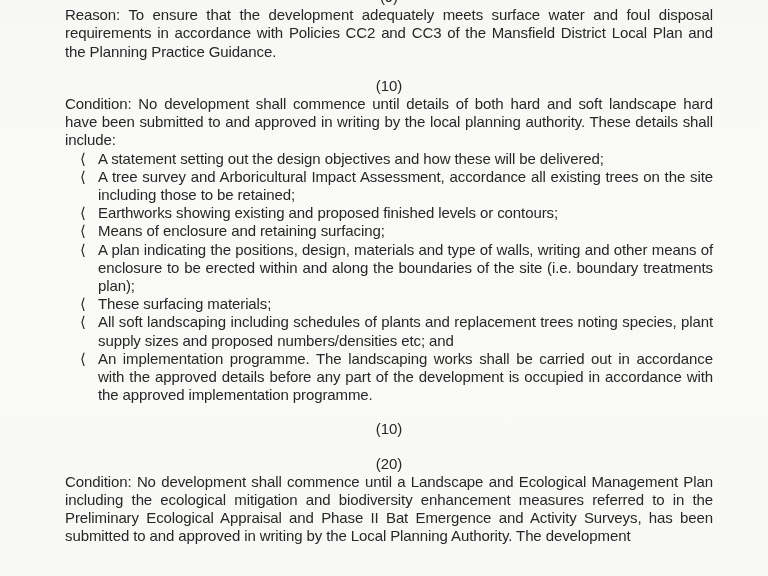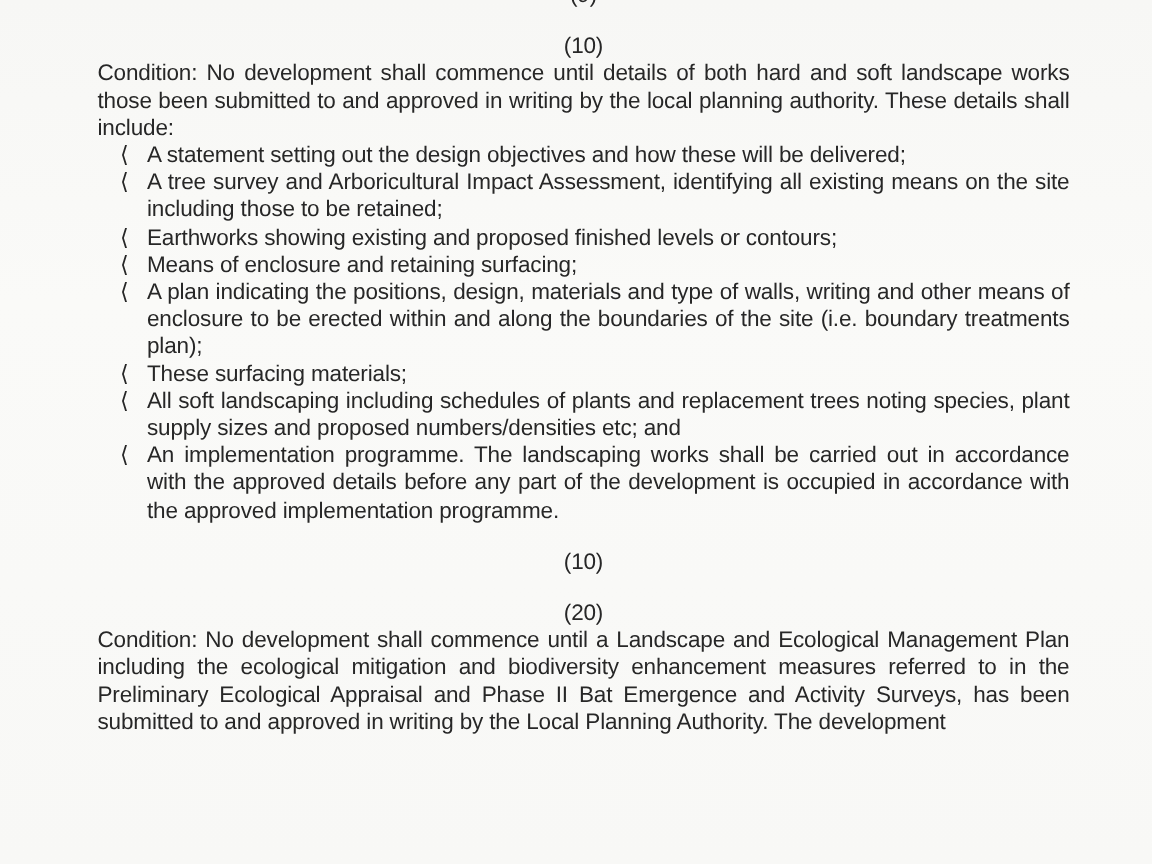--- a/index.html
+++ b/index.html
@@ -50,33 +50,34 @@
   }
 </style>
 </head>
 <body>
 
 <div class="screen">
   <div class="doc-content">
 
     <div class="cond-label">(9)</div>
 
+    <p class="para">Reason: To ensure that the development adequately meets surface water and foul disposal requirements in accordance with Policies CC2 and CC3 of the Mansfield District Local Plan and the Planning Practice Guidance.</p>
 
     <div class="cond-label gap-above">(10)</div>
 
-    <p class="para">Condition: No development shall commence until details of both hard and soft landscape works those been submitted to and approved in writing by the local planning authority. These details shall include:</p>
+    <p class="para">Condition: No development shall commence until details of both hard and soft landscape hard have been submitted to and approved in writing by the local planning authority. These details shall include:</p>
 
     <div>
       <div class="li">
         <span class="bullet">⟨</span>
         <span>A statement setting out the design objectives and how these will be delivered;</span>
       </div>
       <div class="li">
         <span class="bullet">⟨</span>
-        <span>A tree survey and Arboricultural Impact Assessment, identifying all existing means on the site including those to be retained;</span>
+        <span>A tree survey and Arboricultural Impact Assessment, accordance all existing trees on the site including those to be retained;</span>
       </div>
       <div class="li">
         <span class="bullet">⟨</span>
         <span>Earthworks showing existing and proposed finished levels or contours;</span>
       </div>
       <div class="li">
         <span class="bullet">⟨</span>
         <span>Means of enclosure and retaining surfacing;</span>
       </div>
       <div class="li">

